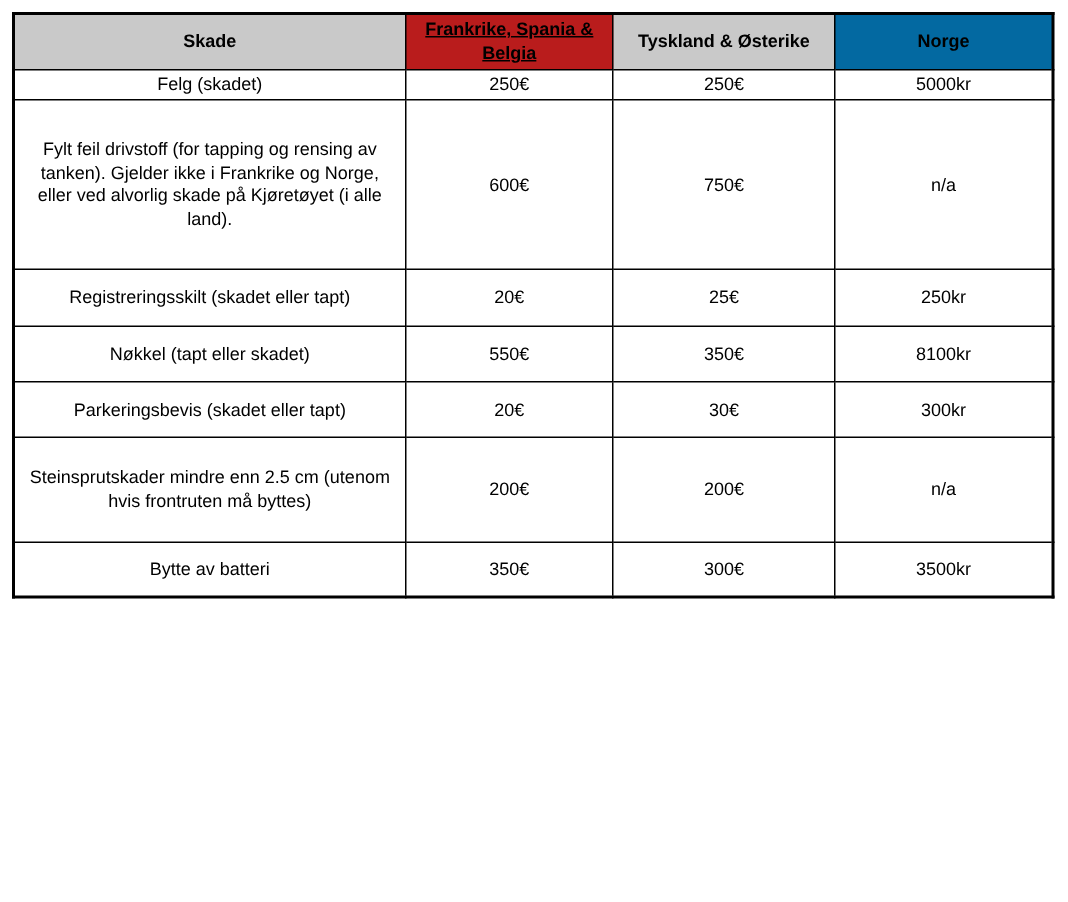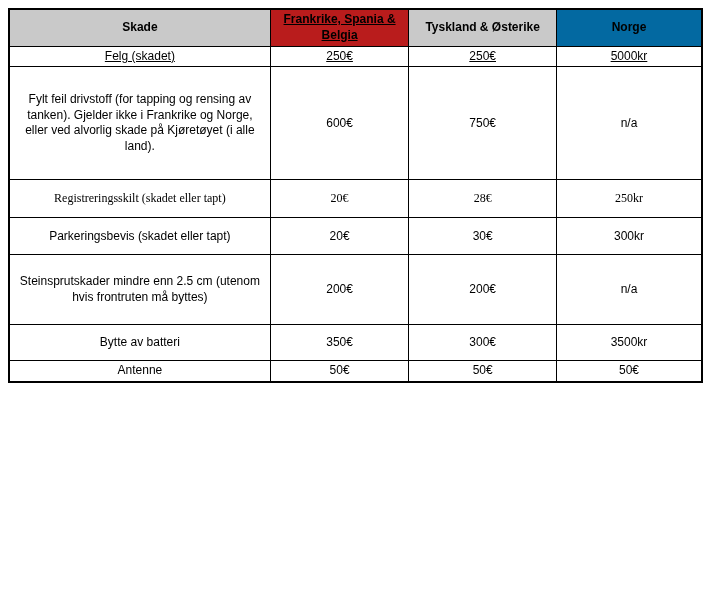--- a/index.html
+++ b/index.html
@@ -54,56 +54,56 @@
   </colgroup>
   <thead>
     <tr>
         <th style="background: rgb(201, 201, 201);">Skade</th>
         <th style="background: #b91c1c; text-decoration: underline;">Frankrike, Spania &amp; Belgia</th>
         <th style="background: rgb(201, 201, 201);">Tyskland &amp; Østerike</th>
         <th style="background: #0369a1;">Norge</th>
       </tr>
   </thead>
   <tbody>
-      <tr style="height: 20px; text-decoration: underline;">
+      <tr style="height: 20px;">
         <td>Felg (skadet)</td>
         <td>250€</td>
         <td>250€</td>
         <td>5000kr</td>
       </tr>
       <tr style="height: 113px;">
         <td>Fylt feil drivstoff (for tapping og rensing av tanken). Gjelder ikke i Frankrike og Norge, eller ved alvorlig skade på Kjøretøyet (i alle land).</td>
         <td>600€</td>
         <td>750€</td>
         <td>n/a</td>
       </tr>
-      <tr style="height: 38px; font-family: Liberation Serif, serif;">
+      <tr style="height: 38px;">
         <td>Registreringsskilt (skadet eller tapt)</td>
         <td>20€</td>
-        <td>28€</td>
+        <td>25€</td>
         <td>250kr</td>
+      </tr>
+      <tr style="height: 37px;">
+        <td>Nøkkel (tapt eller skadet)</td>
+        <td>550€</td>
+        <td>350€</td>
+        <td>8100kr</td>
       </tr>
       <tr style="height: 37px; padding-left: 36px;">
         <td>Parkeringsbevis (skadet eller tapt)</td>
         <td>20€</td>
         <td>30€</td>
         <td>300kr</td>
       </tr>
       <tr style="height: 70px;">
         <td>Steinsprutskader mindre enn 2.5 cm (utenom hvis frontruten må byttes)</td>
         <td>200€</td>
         <td>200€</td>
         <td>n/a</td>
       </tr>
       <tr style="height: 36px;">
         <td>Bytte av batteri</td>
         <td>350€</td>
         <td>300€</td>
         <td>3500kr</td>
       </tr>
-      <tr style="height: 21px;">
-        <td>Antenne</td>
-        <td>50€</td>
-        <td>50€</td>
-        <td>50€</td>
-      </tr>
     </tbody>
 </table>
 
 </body></html>

